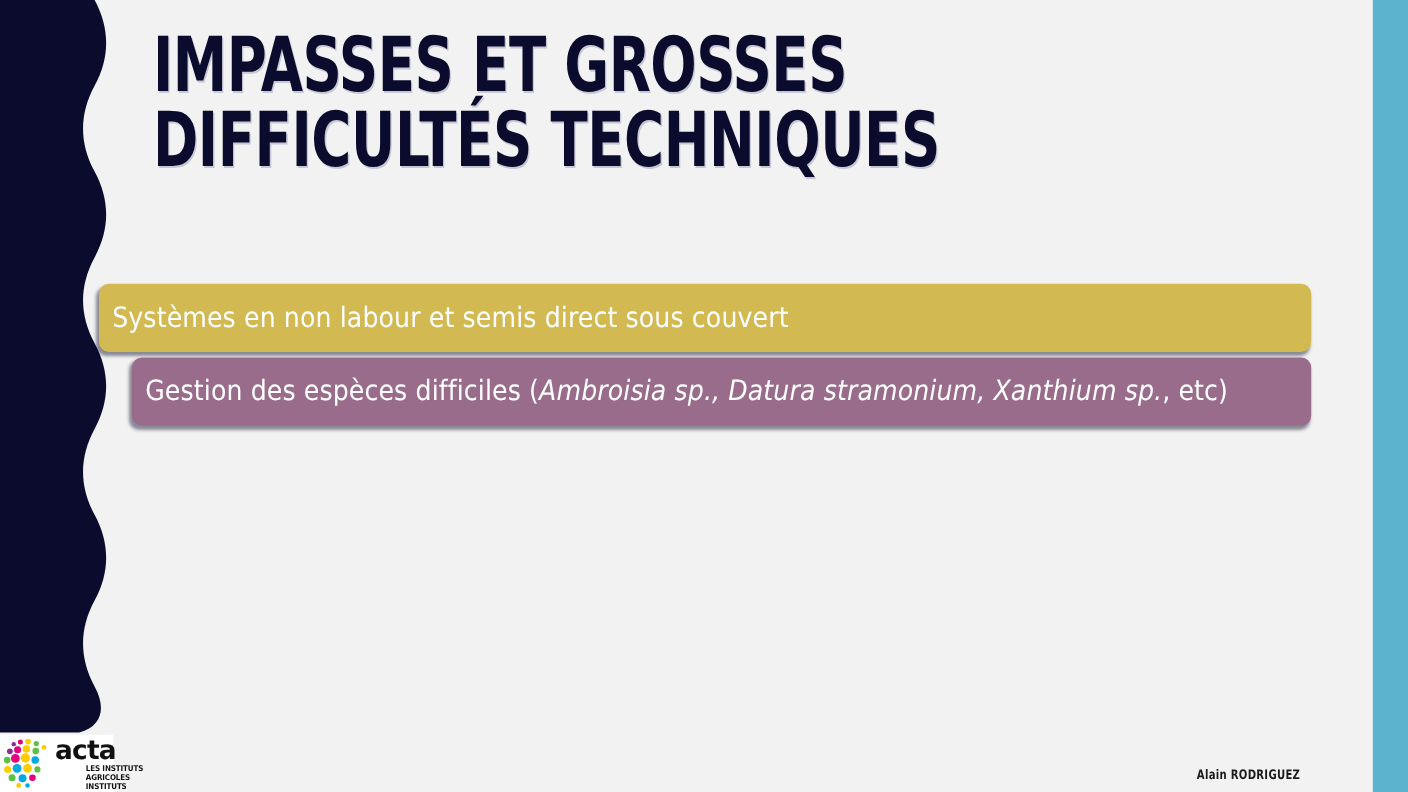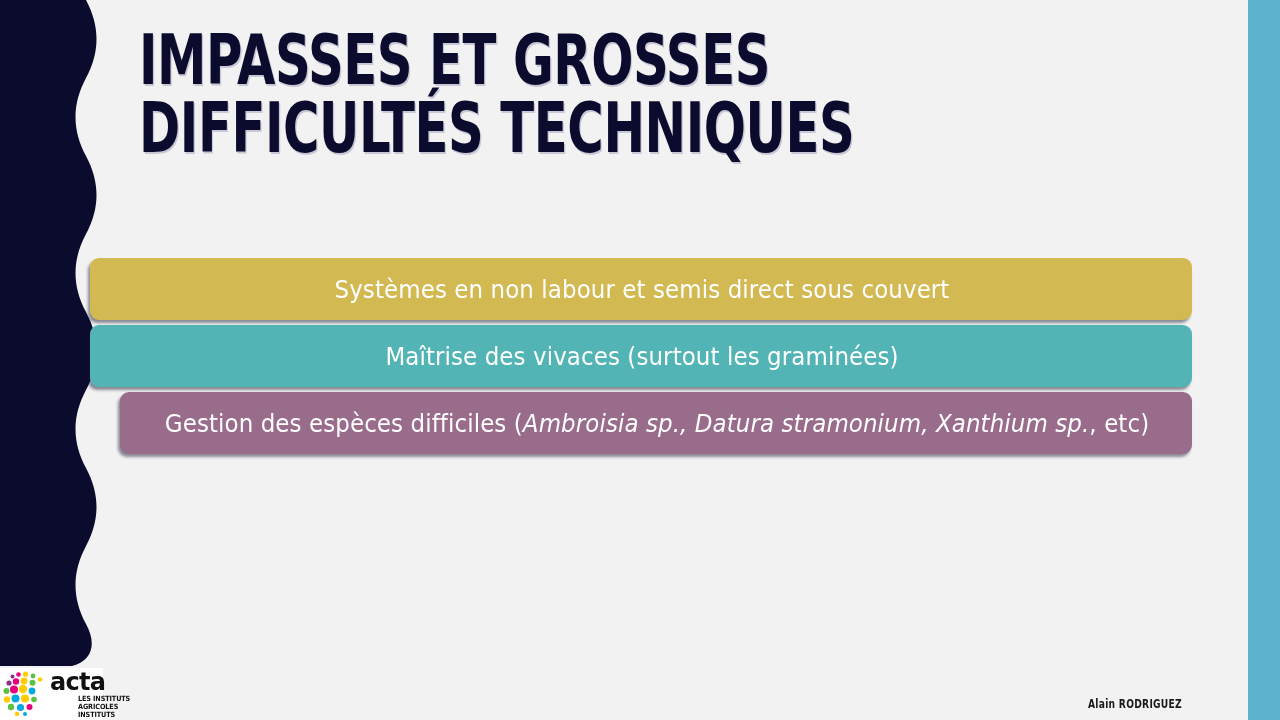--- a/index.html
+++ b/index.html
@@ -71,21 +71,20 @@
     position: relative;
     box-sizing: border-box;
     height: 62px;
     margin-bottom: 5px;
     border-radius: 9px;
     display: flex;
     align-items: center;
     padding-left: 12px;
     padding-right: 10px;
     box-shadow: -2px 3px 3px rgba(10,10,40,0.45);
-    justify-content: center;
   }
   .bar-text {
     color: #ffffff;
     font-family: "DejaVu Sans Condensed", "Liberation Sans Narrow", "Liberation Sans", sans-serif;
     font-size: 25.5px;
     font-weight: 400;
     line-height: 1.05;
     white-space: nowrap;
     letter-spacing: 0.1px;
   }
@@ -170,23 +169,20 @@
              L0,666 Z" fill="#0b0b2e"></path>
   </svg>
 
   <div id="right-band" style="background: rgb(92, 179, 205);"></div>
 
   <div id="title" style="color: rgb(11, 11, 46);">Impasses et grosses difficultés techniques</div>
 
   <div id="bars">
     <div class="bar" style="background: rgb(211, 185, 82);">
       <span class="bar-text" style="color: rgb(255, 255, 255);"><span>Systèmes en non labour et semis direct sous couvert</span></span>
-    </div>
-    <div class="bar" style="background: rgb(82, 180, 180);">
-      <span class="bar-text" style="color: rgb(255, 255, 255);"><span>Maîtrise des vivaces (surtout les graminées)</span></span>
     </div>
     <div class="bar" style="background: rgb(154, 108, 139); margin-left: 30px;">
       <span class="bar-text" style="color: rgb(255, 255, 255);"><span>Gestion des espèces difficiles (</span><i>Ambroisia sp., Datura stramonium, Xanthium sp.</i><span>, etc)</span></span>
     </div>
   </div>
 
   <div id="logo-box">
     <svg id="logo-dots" viewBox="0 0 50 48" aria-hidden="true">
       <g id="dots-group">
           <circle cx="10.5" cy="6.5" r="2" fill="#8b2f8f"></circle>

